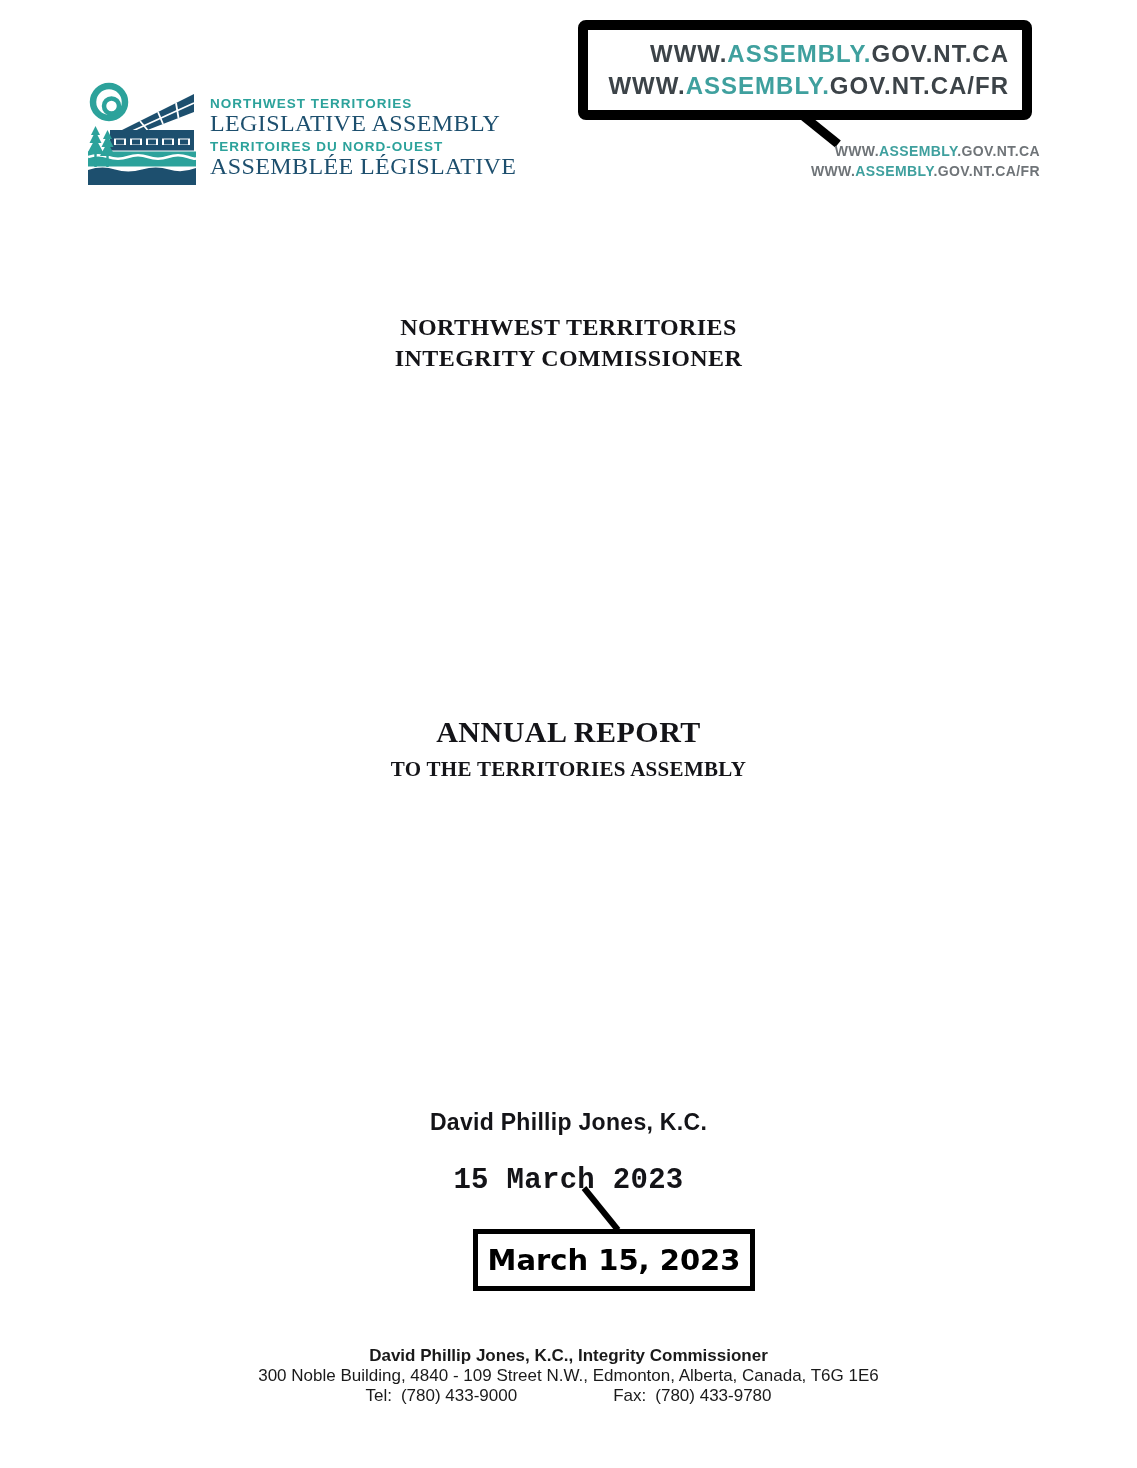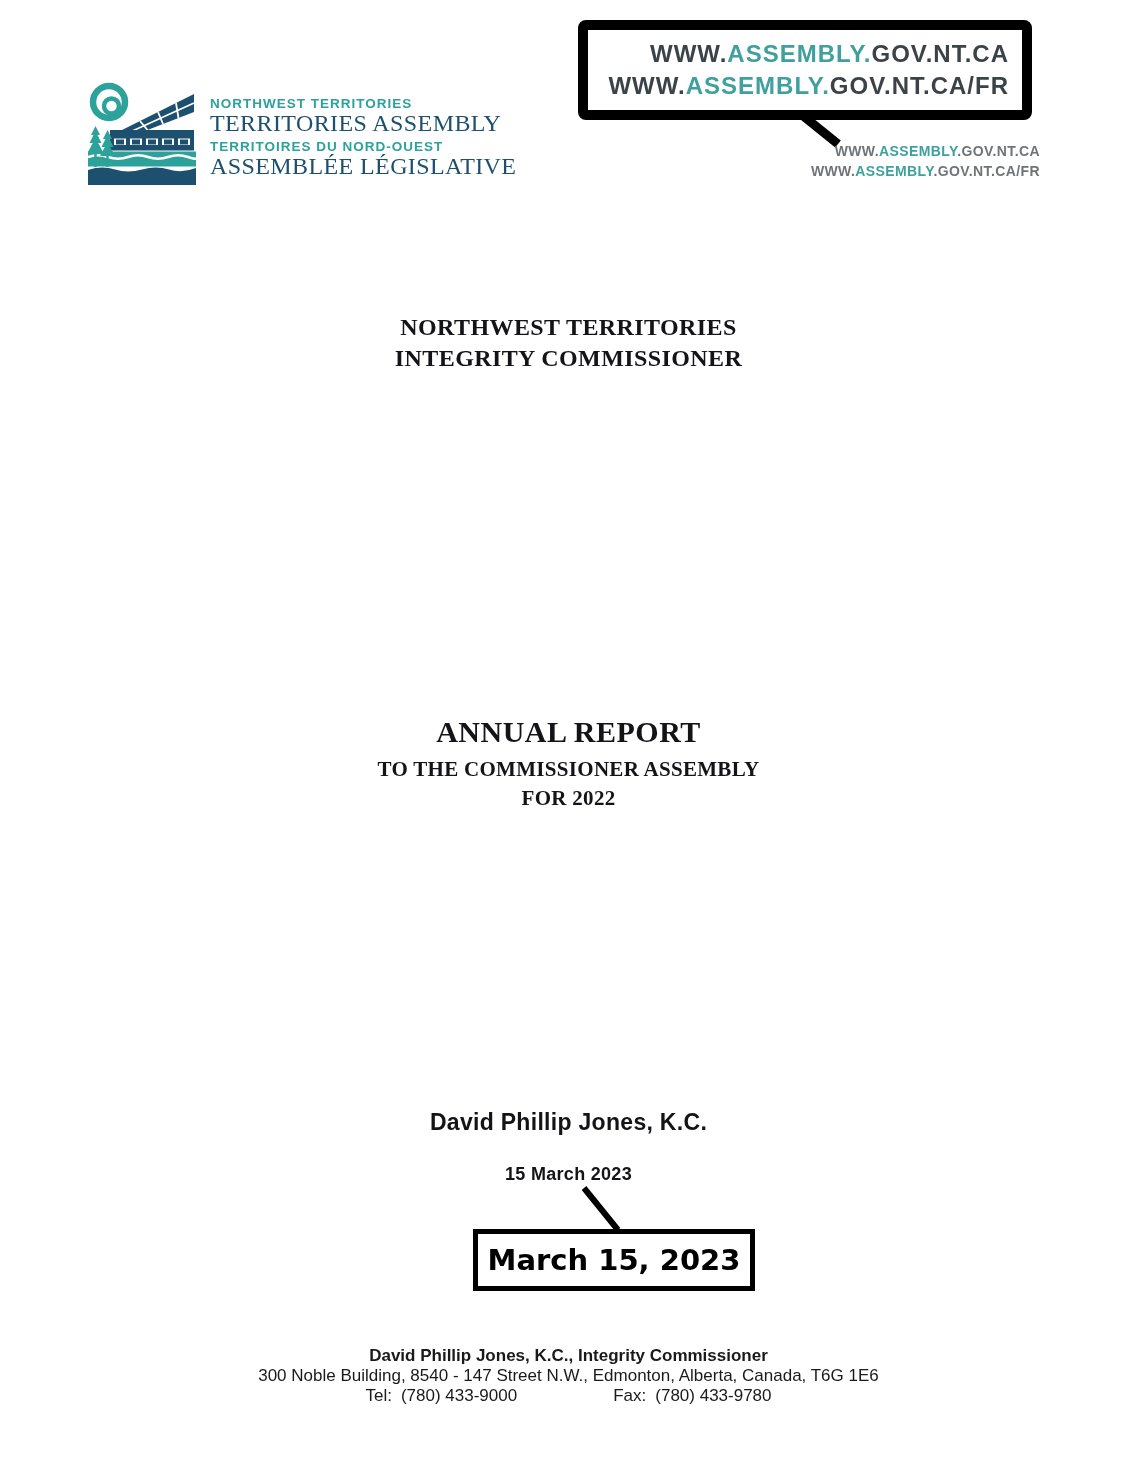--- a/index.html
+++ b/index.html
@@ -74,22 +74,22 @@
     font-family:"Liberation Serif", serif;font-weight:bold;
     font-size:21px;line-height:29px;letter-spacing:0.3px;
   }
   .author-name{
     top:1109px;
     font-family:Liberation Sans, sans-serif;font-weight:bold;
     font-size:23px;letter-spacing:0.3px;
   }
   .report-date{
     top:1164px;
-    font-family:Liberation Sans, sans-serif;font-weight:bold;
-    font-size:18px;letter-spacing:0.3px;
+    font-family:Liberation Mono, monospace;font-weight:bold;
+    font-size:29px;letter-spacing:0.3px;
   }
 
   
   .date-box{
     position:absolute;left:473px;top:1229px;width:282px;height:62px;
     box-sizing:border-box;border:5px solid var(--annotation,#000);
     background:#fff;display:flex;align-items:center;justify-content:center;
   }
   .date-box-label{
     font-family:"DejaVu Sans", sans-serif;font-weight:bold;
@@ -152,21 +152,21 @@
         <polygon points="19.5,52 15,61 24,61"></polygon>
         <polygon points="19.5,57 13.5,69 25.5,69"></polygon>
         <polygon points="19.5,64 12,78 27,78"></polygon>
         <rect x="18.3" y="78" width="2.4" height="11"></rect>
       </g>
 
       <path class="fill-navy" d="M0,92 q14,-4.5 27,-0.5 t27,0 t27,0 t27,-1.5 L108,107 L0,107 Z"></path>
     </svg>
     <div class="logo-text">
       <div class="logo-en-small">NORTHWEST TERRITORIES</div>
-      <div class="logo-en-large">TERRITORIES ASSEMBLY</div>
+      <div class="logo-en-large">LEGISLATIVE ASSEMBLY</div>
       <div class="logo-fr-small">TERRITOIRES DU NORD-OUEST</div>
       <div class="logo-fr-large">ASSEMBLÉE LÉGISLATIVE</div>
     </div>
   </div>
 
   <div class="url-box">
     <div class="url-big-line"><span class="u-dark">WWW.</span><span class="u-teal">ASSEMBLY.</span><span class="u-dark">GOV.NT.CA</span></div>
     <div class="url-big-line"><span class="u-dark">WWW.</span><span class="u-teal">ASSEMBLY.</span><span class="u-dark">GOV.NT.CA/FR</span></div>
   </div>
 
@@ -180,37 +180,36 @@
   </div>
 
   <div class="center-block doc-title">
     <div>NORTHWEST TERRITORIES</div>
     <div>INTEGRITY COMMISSIONER</div>
   </div>
 
   <div class="center-block report-heading">ANNUAL REPORT</div>
 
   <div class="center-block report-sub">
-    <div>TO THE COMMISSIONER ASSEMBLY</div>
-    <div>FOR 2022</div>
+    <div>TO THE TERRITORIES ASSEMBLY</div>
   </div>
 
   <div class="center-block author-name">David Phillip Jones, K.C.</div>
   <div class="center-block report-date">15 March 2023</div>
 
   <svg class="arrow-svg" style="left:573px;top:1182px;" width="60" height="52" aria-hidden="true">
     <line class="arrow-line" x1="11" y1="6" x2="45" y2="48" stroke-width="6"></line>
   </svg>
 
   <div class="date-box">
     <span class="date-box-label">March 15, 2023</span>
   </div>
 
   <div class="footer">
     <div class="footer-line1">David Phillip Jones, K.C., Integrity Commissioner</div>
-    <div class="footer-line2">300 Noble Building, 8540 - 147 Street N.W., Edmonton, Alberta, Canada, T6G 1E6</div>
+    <div class="footer-line2">300 Noble Building, 4840 - 109 Street N.W., Edmonton, Alberta, Canada, T6G 1E6</div>
     <div class="footer-line3">
       <span class="contact-pair"><span class="contact-label">Tel:</span><span>(780) 433-9000</span></span>
       <span class="contact-pair"><span class="contact-label">Fax:</span><span>(780) 433-9780</span></span>
     </div>
   </div>
 
 </div>
 
 </body></html>

